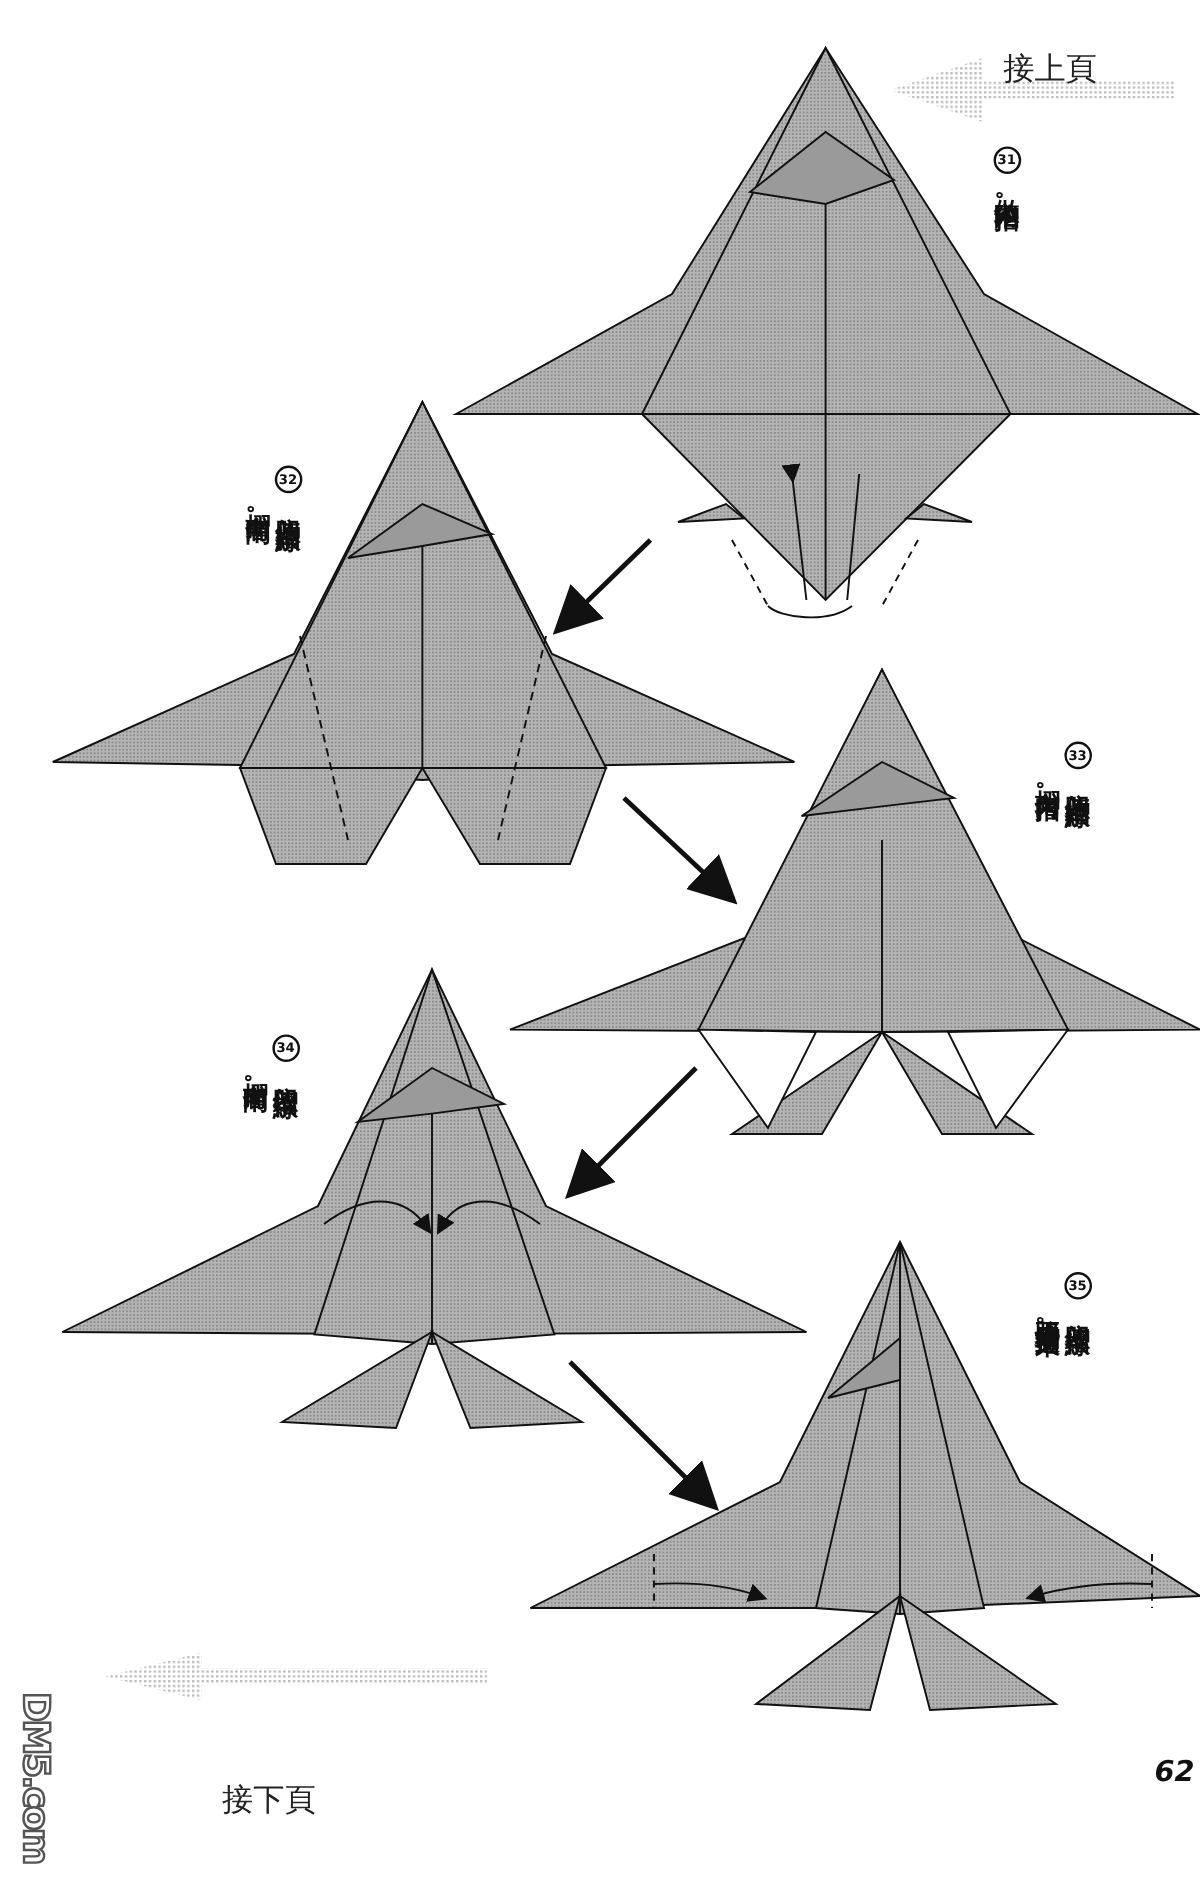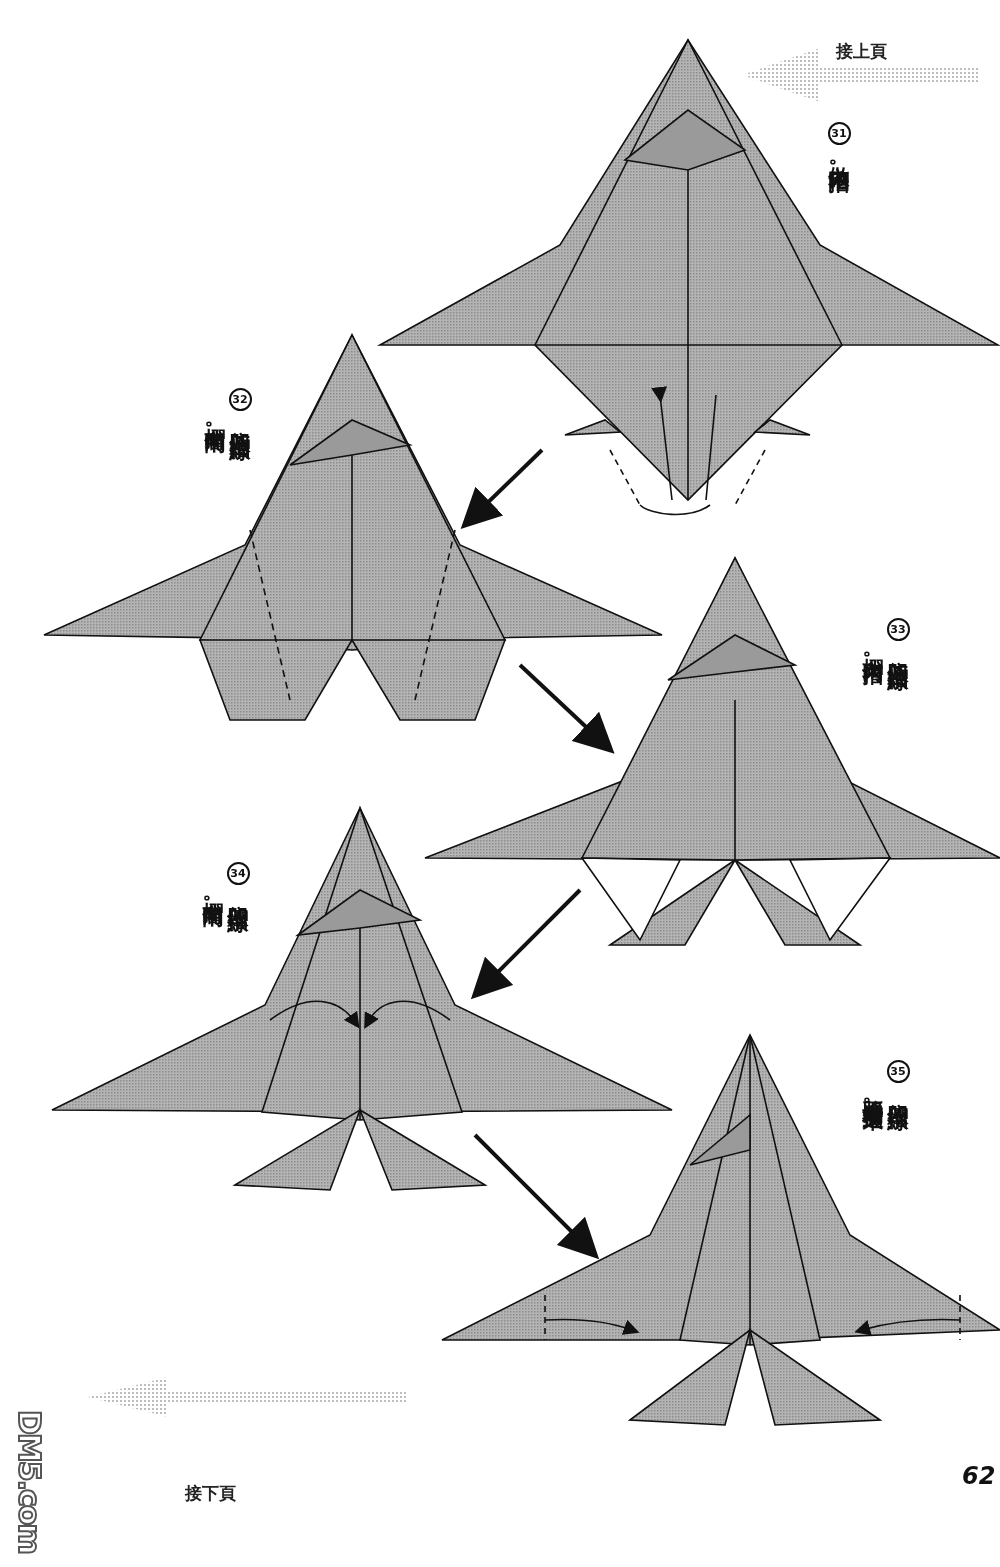--- a/index.html
+++ b/index.html
@@ -4,21 +4,21 @@
 <style>
   html, body { margin:0; padding:0; background:#ffffff; }
   body { width:1000px; height:1567px; position:relative; overflow:hidden;
          font-family:"DejaVu Sans", sans-serif; color:#111; }
   svg.diagram { position:absolute; left:0; top:0; }
   .vtext { position:absolute; writing-mode:vertical-rl; font-size:21px; font-weight:bold;
            line-height:25px; letter-spacing:2px; color:#111; }
   .step-num { display:inline-block; width:19px; height:19px; border:2px solid #111; border-radius:50%;
               font-size:11px; line-height:19px; text-align:center; writing-mode:horizontal-tb;
               margin-bottom:4px; letter-spacing:0; }
-  .nav-label { position:absolute; font-size:17px; font-weight:bold; color:#222; }
+  .nav-label { position:absolute; font-size:26px; font-weight:normal; color:#222; }
   .page-number { position:absolute; font-size:24px; font-weight:bold; font-style:italic; }
   .watermark { position:absolute; writing-mode:vertical-rl; font-size:30px; font-weight:900;
                color:#fff; -webkit-text-stroke:2px #555; letter-spacing:-2px; }
 </style>
 </head>
 <body>
 
 <svg class="diagram" width="1000" height="1567" viewBox="0 0 1000 1567">
   <defs>
     <pattern id="dots" width="3" height="3" patternUnits="userSpaceOnUse">

